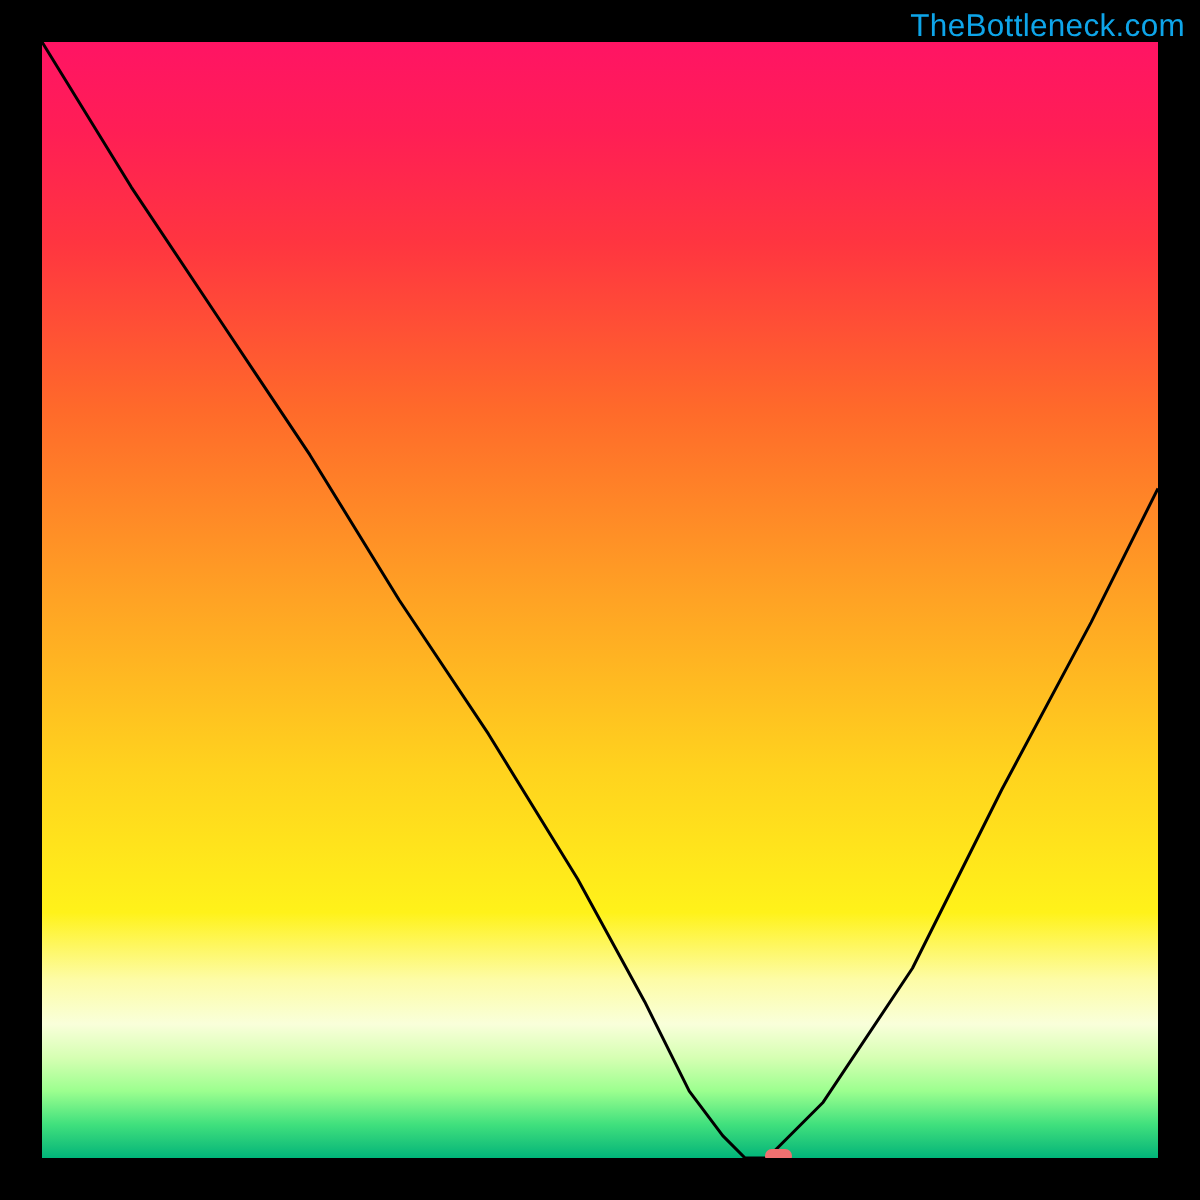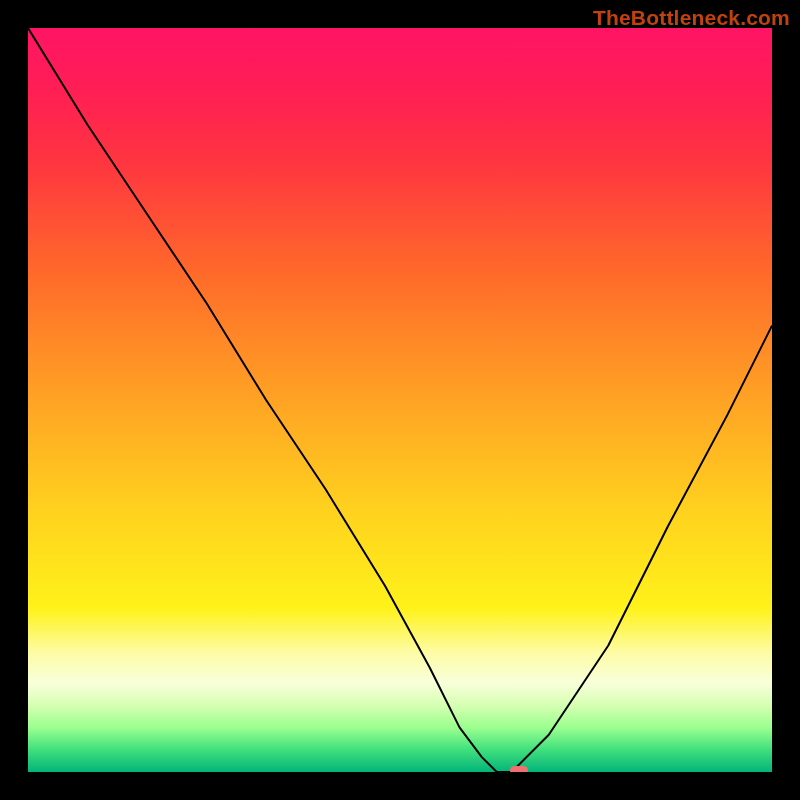--- a/index.html
+++ b/index.html
@@ -60,23 +60,23 @@
     stroke-linejoin: round;
   }
   .marker {
     fill: #f07070;
     stroke: none;
   }
   .watermark {
     position: absolute;
     top: 6px;
     right: 10px;
-    color: #c2410c;
+    color: #0ea5e9;
     font-size: 21px;
-    font-weight: 700;
+    font-weight: 400;
     letter-spacing: 0.2px;
     user-select: none;
   }
 </style>
 </head>
 <body>
 
 <div class="frame">
 
   <div class="plot-area">

